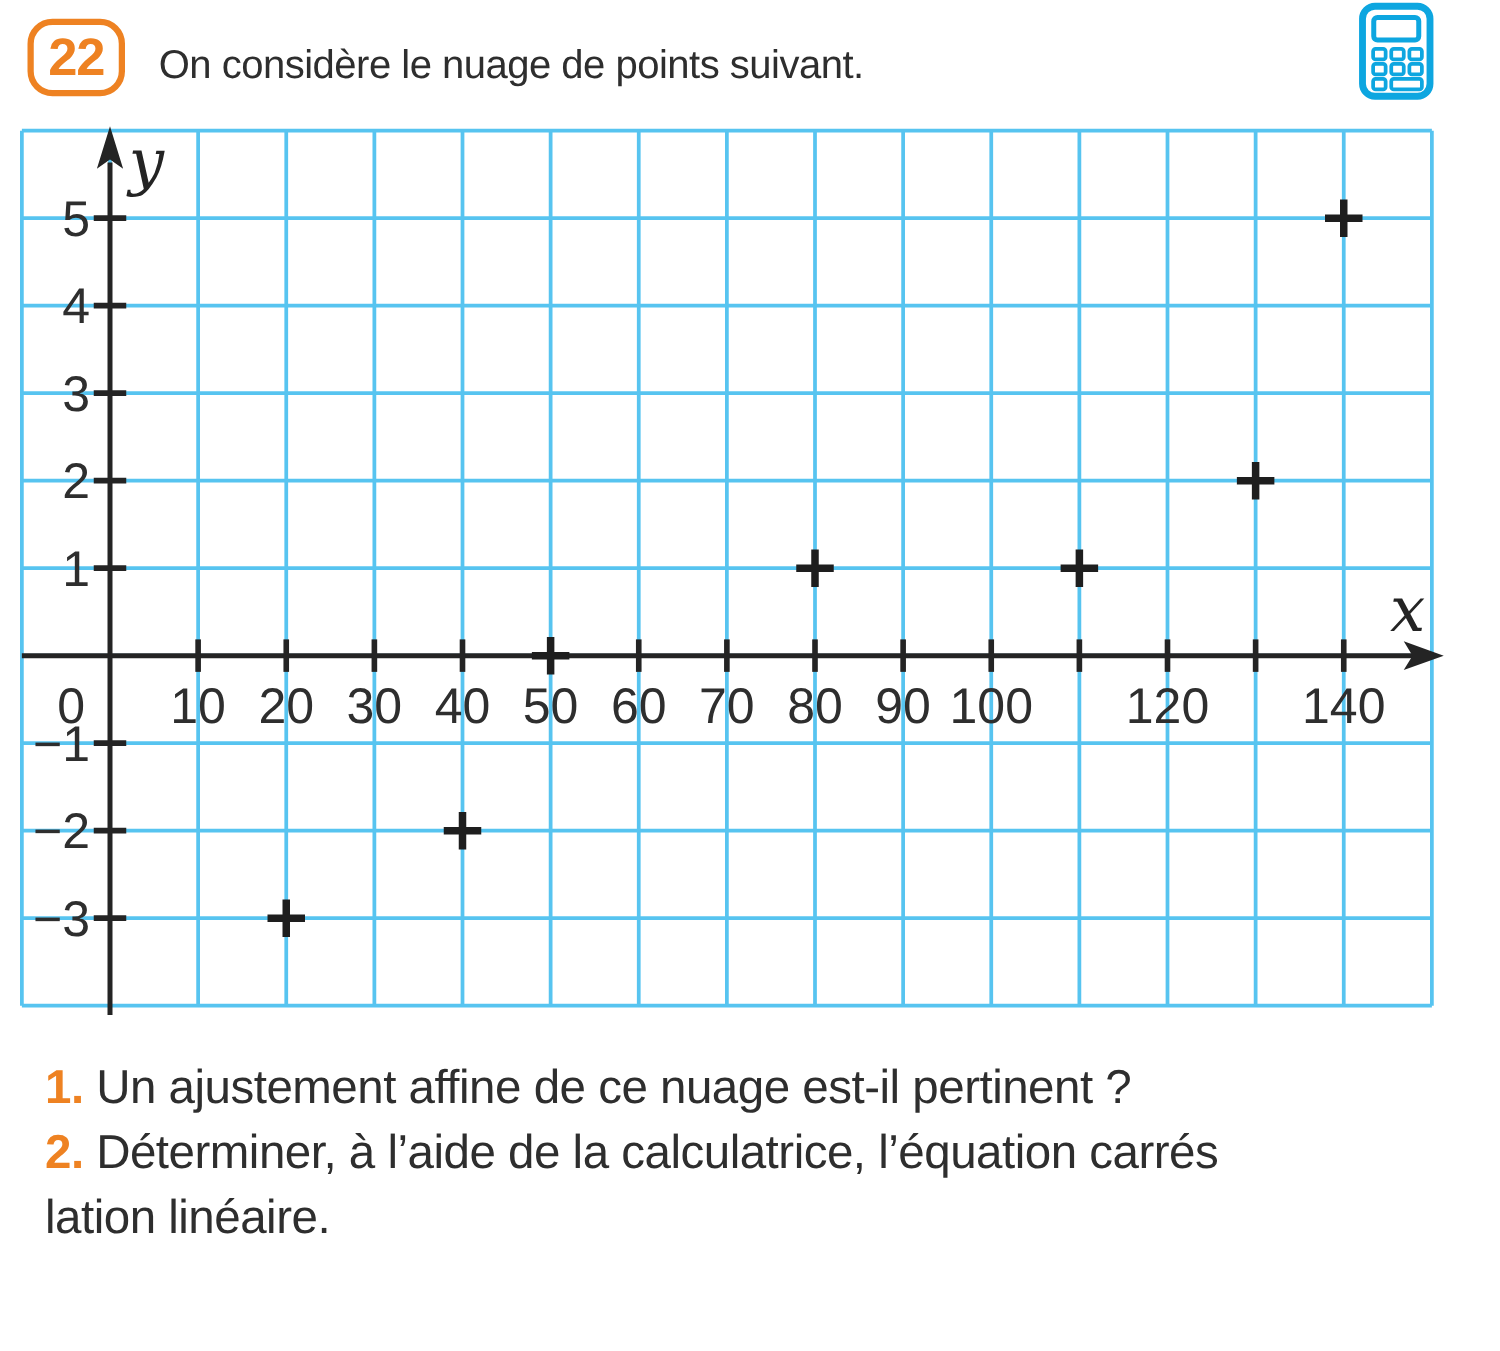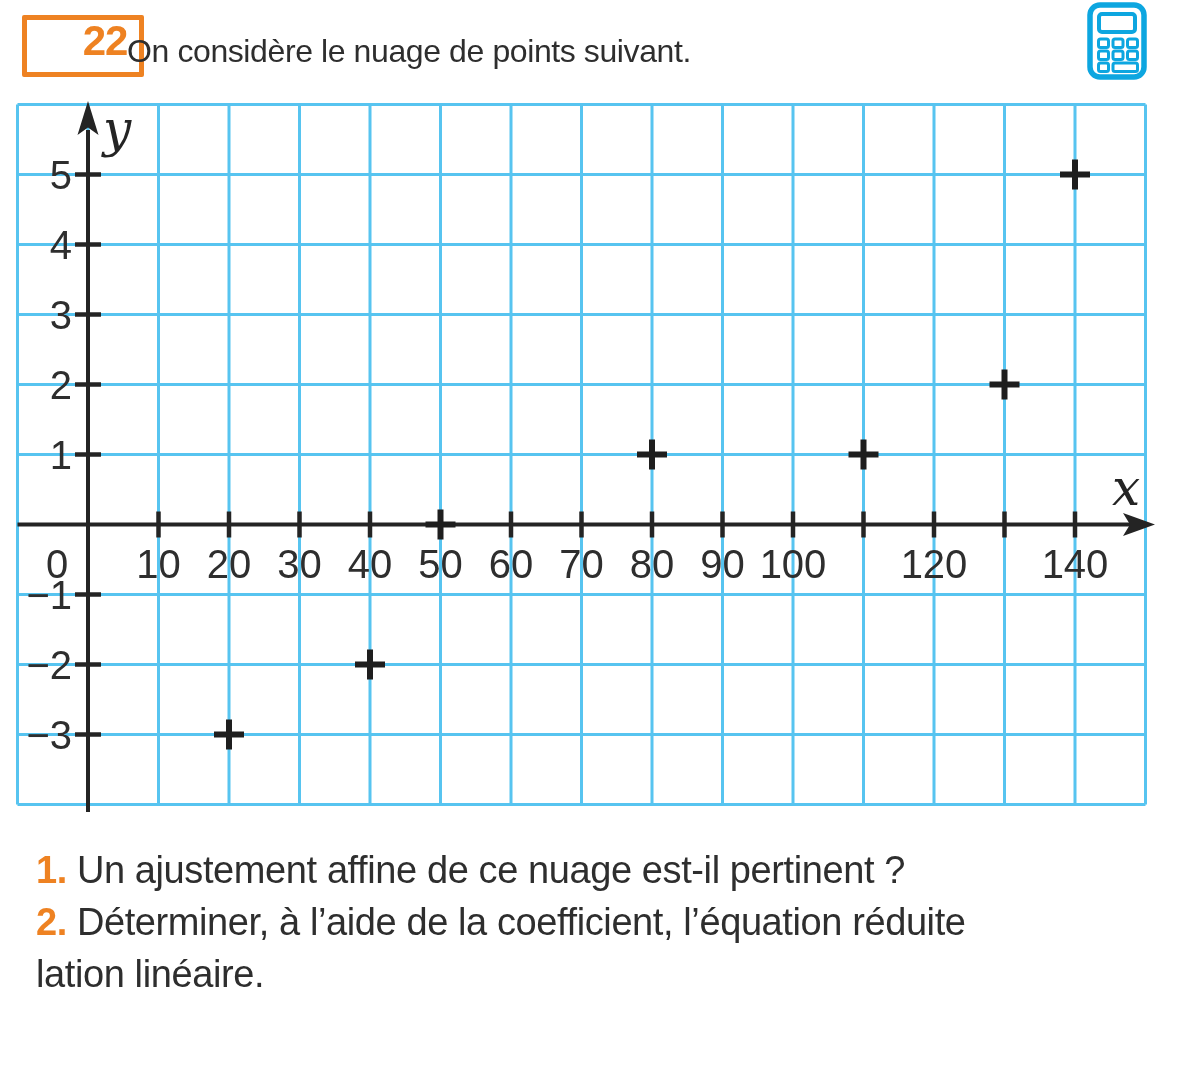--- a/index.html
+++ b/index.html
@@ -7,22 +7,22 @@
     position:relative;
     width:1200px;height:1081px;
     background:#ffffff;
     font-family:"Liberation Sans", sans-serif;
     overflow:hidden;
   }
   
   #exercise-box{
     position:absolute;left:22px;top:15px;
     width:68px;height:52px;
-    border:5px solid #ee8222;border-radius:2px;
-    display:flex;align-items:flex-start;justify-content:center;padding-left:44px;
+    border:5px solid #ee8222;border-radius:20px;
+    display:flex;align-items:center;justify-content:center;
   }
   #exercise-box span{
     color:#ee8222;font-size:42px;font-weight:bold;line-height:1;
     letter-spacing:-1px;
   }
   #page-title{
     position:absolute;left:127px;top:33px;
     font-size:32px;color:#2e2e2e;letter-spacing:-0.4px;
     white-space:nowrap;
   }
@@ -145,18 +145,18 @@
       <path d="M 848.5 454.5 H 878.5 M 863.5 439.5 V 469.5" stroke="#1e1e1e" stroke-width="6" fill="none"></path>
       <path d="M 989.5 384.5 H 1019.5 M 1004.5 369.5 V 399.5" stroke="#1e1e1e" stroke-width="6" fill="none"></path>
       <path d="M 1060 174.5 H 1090 M 1075 159.5 V 189.5" stroke="#1e1e1e" stroke-width="6" fill="none"></path>
     </svg>
 
   <div id="questions">
     <div class="q-line">
       <span class="q-num">1.</span><span>Un ajustement affine de ce nuage est-il pertinent ?</span>
     </div>
     <div class="q-line">
-      <span class="q-num">2.</span><span>Déterminer, à l’aide de la coefficient, l’équation réduite</span>
+      <span class="q-num">2.</span><span>Déterminer, à l’aide de la calculatrice, l’équation carrés</span>
     </div>
     <div class="q-line">lation linéaire.</div>
   </div>
 
 </div>
 
 </body></html>

